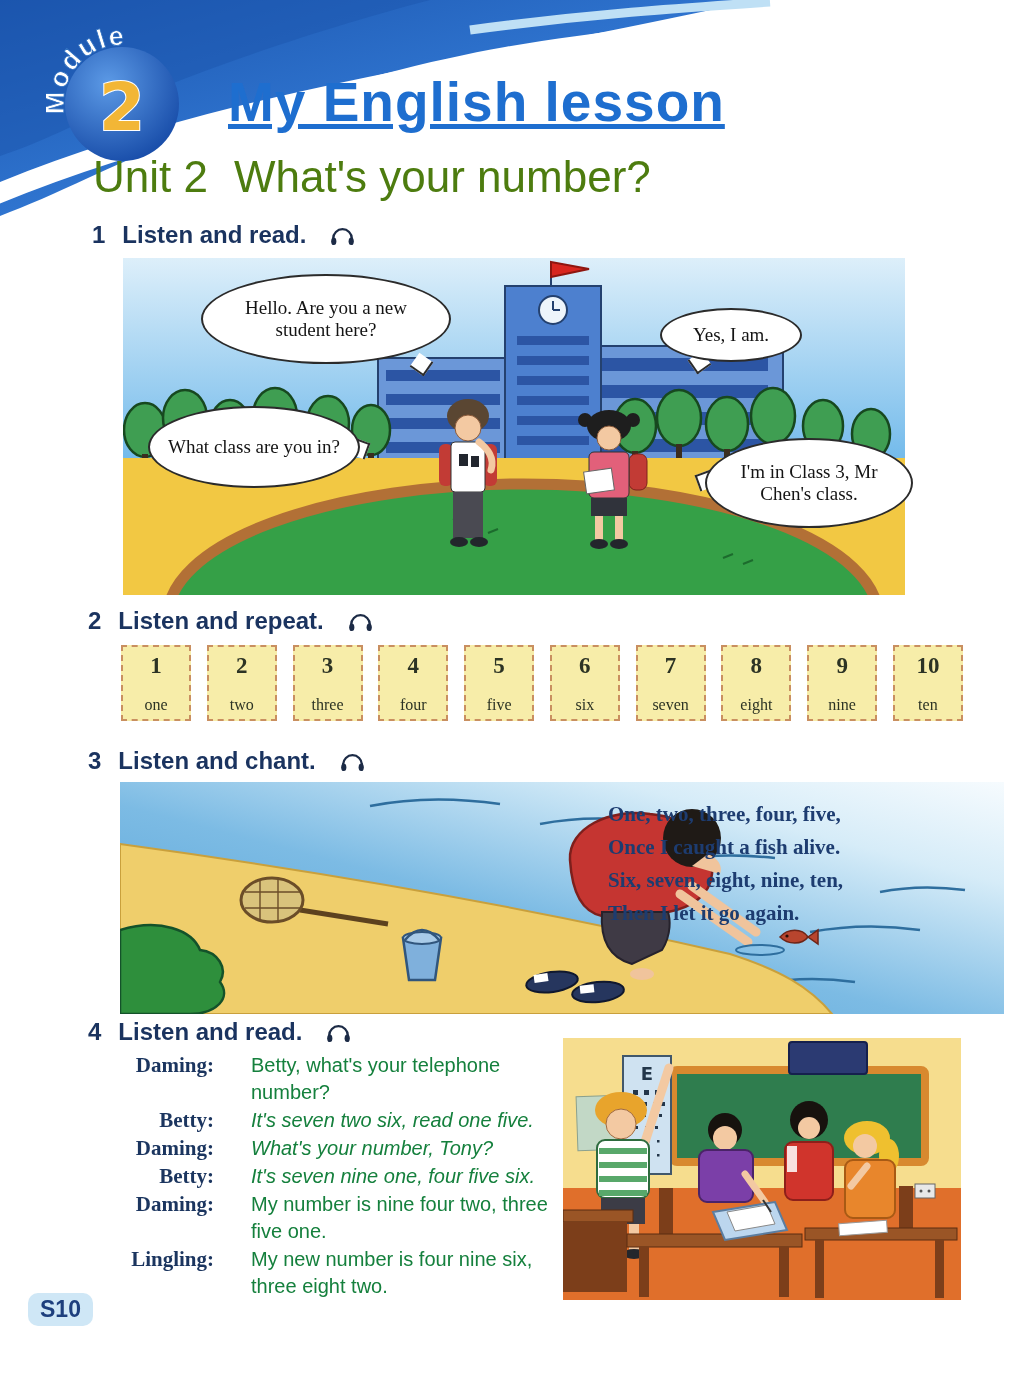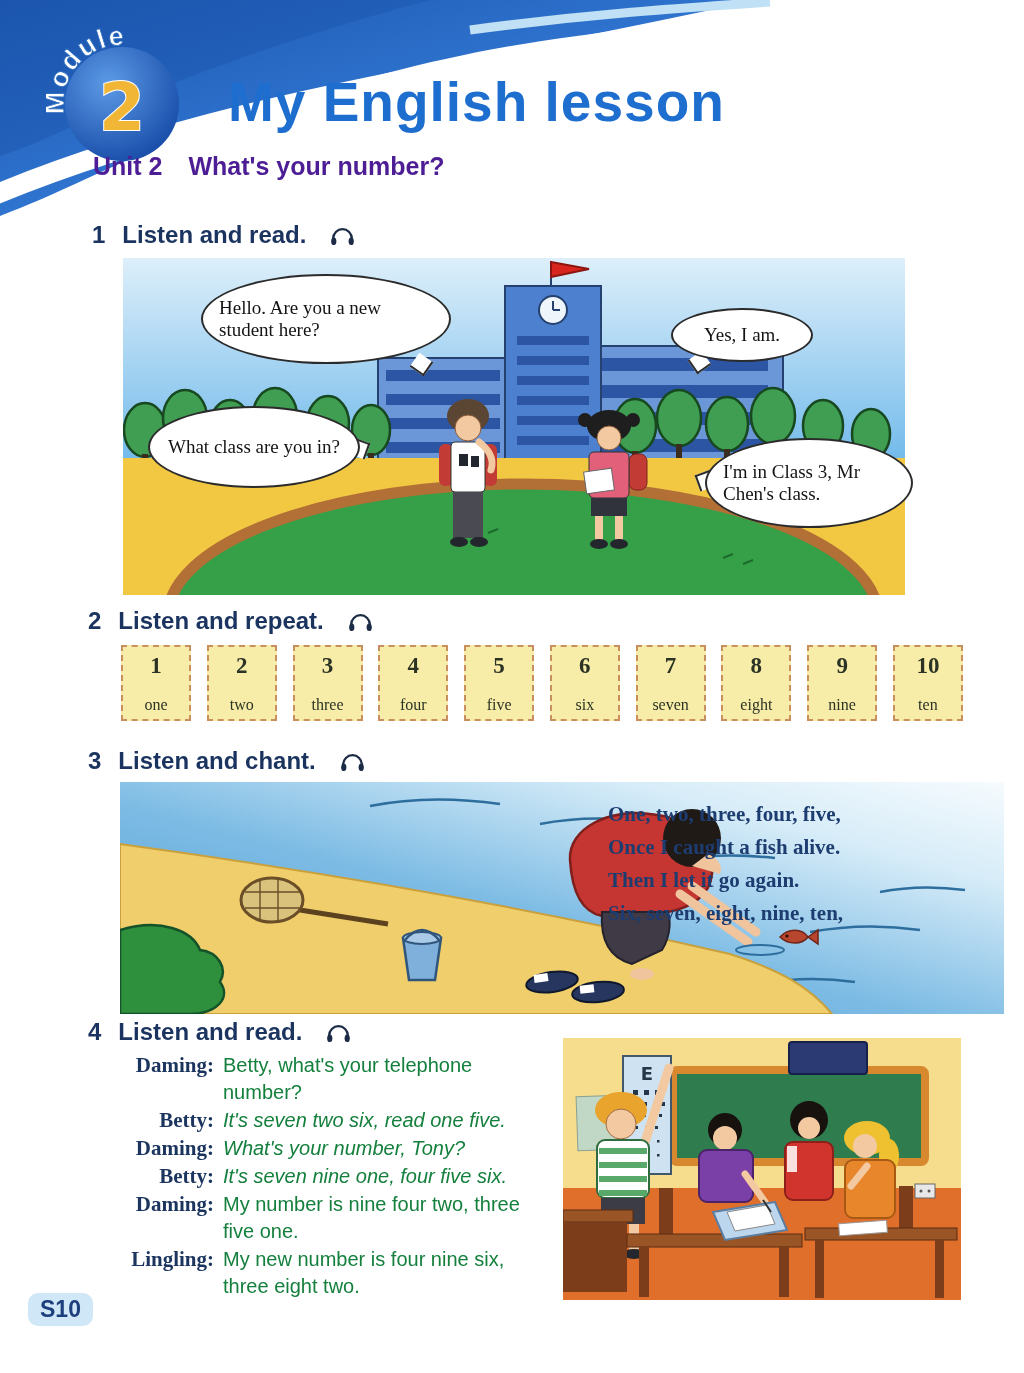--- a/index.html
+++ b/index.html
@@ -4,34 +4,34 @@
 <style>
   html,body{margin:0;padding:0;background:#fff;}
   .page{position:relative;width:1024px;height:1373px;background:#fff;overflow:hidden;
         font-family:"Liberation Sans",sans-serif;}
   svg{display:block;}
 
   
   .banner{position:absolute;left:0;top:0;}
   .badge{position:absolute;left:46px;top:18px;width:152px;height:152px;}
   .main-title{position:absolute;left:228px;top:70px;font-size:55px;font-weight:bold;
-              color:#1e6ecf;letter-spacing:1px;}
-  .unit-line{position:absolute;left:93px;top:152px;font-size:25px;font-weight:bold;
-             color:#4c1d95;display:flex;gap:26px;}
+              color:#1e6ecf;letter-spacing:1px;text-decoration:underline;}
+  .unit-line{position:absolute;left:93px;top:152px;font-size:44px;font-weight:normal;
+             color:#4d7c0f;display:flex;gap:26px;}
 
   
   .sec-h{position:absolute;display:flex;align-items:center;gap:17px;
          font-size:24px;font-weight:bold;color:#1a335f;}
   .sec-h .hp{margin-left:6px;margin-top:2px;}
 
   
   .scene1{position:absolute;left:123px;top:258px;width:782px;height:337px;}
   .scene1 svg{position:absolute;left:0;top:0;}
   .bubble{position:absolute;background:#fff;border:2.5px solid #2b2b2b;border-radius:50%;
-          display:flex;align-items:center;justify-content:center;
+          display:flex;align-items:center;justify-content:center;text-align:center;
           font-family:"Liberation Serif",serif;font-size:19px;line-height:1.18;color:#141414;
           padding:8px 16px;box-sizing:border-box;z-index:3;}
   .tail{position:absolute;width:15px;height:15px;background:#fff;z-index:2;}
   .t-dr{border-right:2.5px solid #2b2b2b;border-bottom:2.5px solid #2b2b2b;transform:rotate(35deg);}
   .t-dl{border-left:2.5px solid #2b2b2b;border-bottom:2.5px solid #2b2b2b;transform:rotate(-35deg);}
   .t-r {border-right:2.5px solid #2b2b2b;border-top:2.5px solid #2b2b2b;transform:rotate(20deg);}
   .t-l {border-left:2.5px solid #2b2b2b;border-top:2.5px solid #2b2b2b;transform:rotate(-20deg);}
 
   
   .cards{position:absolute;left:121px;top:645px;width:842px;display:flex;justify-content:space-between;}
@@ -43,21 +43,21 @@
 
   
   .scene3{position:absolute;left:120px;top:782px;width:712px;height:232px;}
   .scene3 svg{position:absolute;left:0;top:0;}
   .chant{position:absolute;left:488px;top:16px;width:340px;z-index:3;
          font-family:"Liberation Serif",serif;font-weight:bold;font-size:21px;
          line-height:33px;color:#1d3c70;}
 
   
   .dialogue{position:absolute;left:110px;top:1052px;width:470px;}
-  .dlg-row{display:flex;margin-bottom:1px;}
+  .dlg-row{display:flex;margin-bottom:1px;gap:28px;}
   .dlg-name{width:104px;text-align:right;padding-right:9px;flex:none;
             font-family:"Liberation Serif",serif;font-weight:bold;font-size:21px;
             color:#1b355f;line-height:27px;}
   .dlg-text{width:325px;font-size:20px;color:#15803d;line-height:27px;}
   .dlg-row.it .dlg-text{font-style:italic;}
 
   
   .scene4{position:absolute;left:563px;top:1038px;width:398px;height:262px;}
 
   
@@ -215,21 +215,21 @@
         <rect x="468" y="240" width="36" height="18" fill="#30333b"></rect>
         <rect x="472" y="258" width="8" height="24" fill="#f3c9a2"></rect>
           <rect x="492" y="258" width="8" height="24" fill="#f3c9a2"></rect>
         <ellipse cx="476" cy="286" rx="9" ry="5" fill="#23262c"></ellipse>
           <ellipse cx="496" cy="286" rx="9" ry="5" fill="#23262c"></ellipse>
       </g>
     </svg>
 
     <div class="bubble" style="left:78px;top:16px;width:250px;height:90px;">Hello. Are you a new student here?</div>
     <div class="tail t-dr" style="left:290px;top:98px;"></div>
-    <div class="bubble" style="left:548px;top:50px;width:142px;height:54px;">Yes, I am.</div>
+    <div class="bubble" style="left:537px;top:50px;width:142px;height:54px;">Yes, I am.</div>
     <div class="tail t-dl" style="left:568px;top:96px;"></div>
     <div class="bubble" style="left:25px;top:148px;width:212px;height:82px;">What class are you in?</div>
     <div class="tail t-r" style="left:228px;top:182px;"></div>
     <div class="bubble" style="left:582px;top:180px;width:208px;height:90px;">I'm in Class 3, Mr Chen's class.</div>
     <div class="tail t-l" style="left:574px;top:214px;"></div>
   </div>
 
   <div class="sec-h" style="left:88px;top:607px;">
     <span>2</span>
     <span>Listen and repeat.</span>
@@ -341,22 +341,22 @@
       </g>
       <g transform="translate(660,148)">
         <path d="M0,7 C8,-2 22,-2 28,7 C22,15 8,15 0,7 Z" fill="#b8452e" stroke="#6e2417" stroke-width="1.5"></path>
         <polygon points="28,7 38,0 38,14" fill="#b8452e" stroke="#6e2417" stroke-width="1.5"></polygon>
         <circle cx="7" cy="6" r="1.6" fill="#2b0d06"></circle>
       </g>
     </svg>
     <div class="chant">
       <div>One, two, three, four, five,</div>
       <div>Once I caught a fish alive.</div>
+      <div>Six, seven, eight, nine, ten,</div>
       <div>Then I let it go again.</div>
-      <div>Six, seven, eight, nine, ten,</div>
     </div>
   </div>
 
   <div class="sec-h" style="left:88px;top:1018px;">
     <span>4</span>
     <span>Listen and read.</span>
     <svg class="hp" width="27" height="23" viewBox="0 0 26 22">
       <path d="M4 18 v-5 a9 9 0 0 1 18 0 v5" fill="none" stroke="#1c2b46" stroke-width="2.2" stroke-linecap="round"></path>
       <ellipse cx="4.6" cy="15.6" rx="2.5" ry="3.7" fill="#1c2b46"></ellipse>
       <ellipse cx="21.4" cy="15.6" rx="2.5" ry="3.7" fill="#1c2b46"></ellipse>

